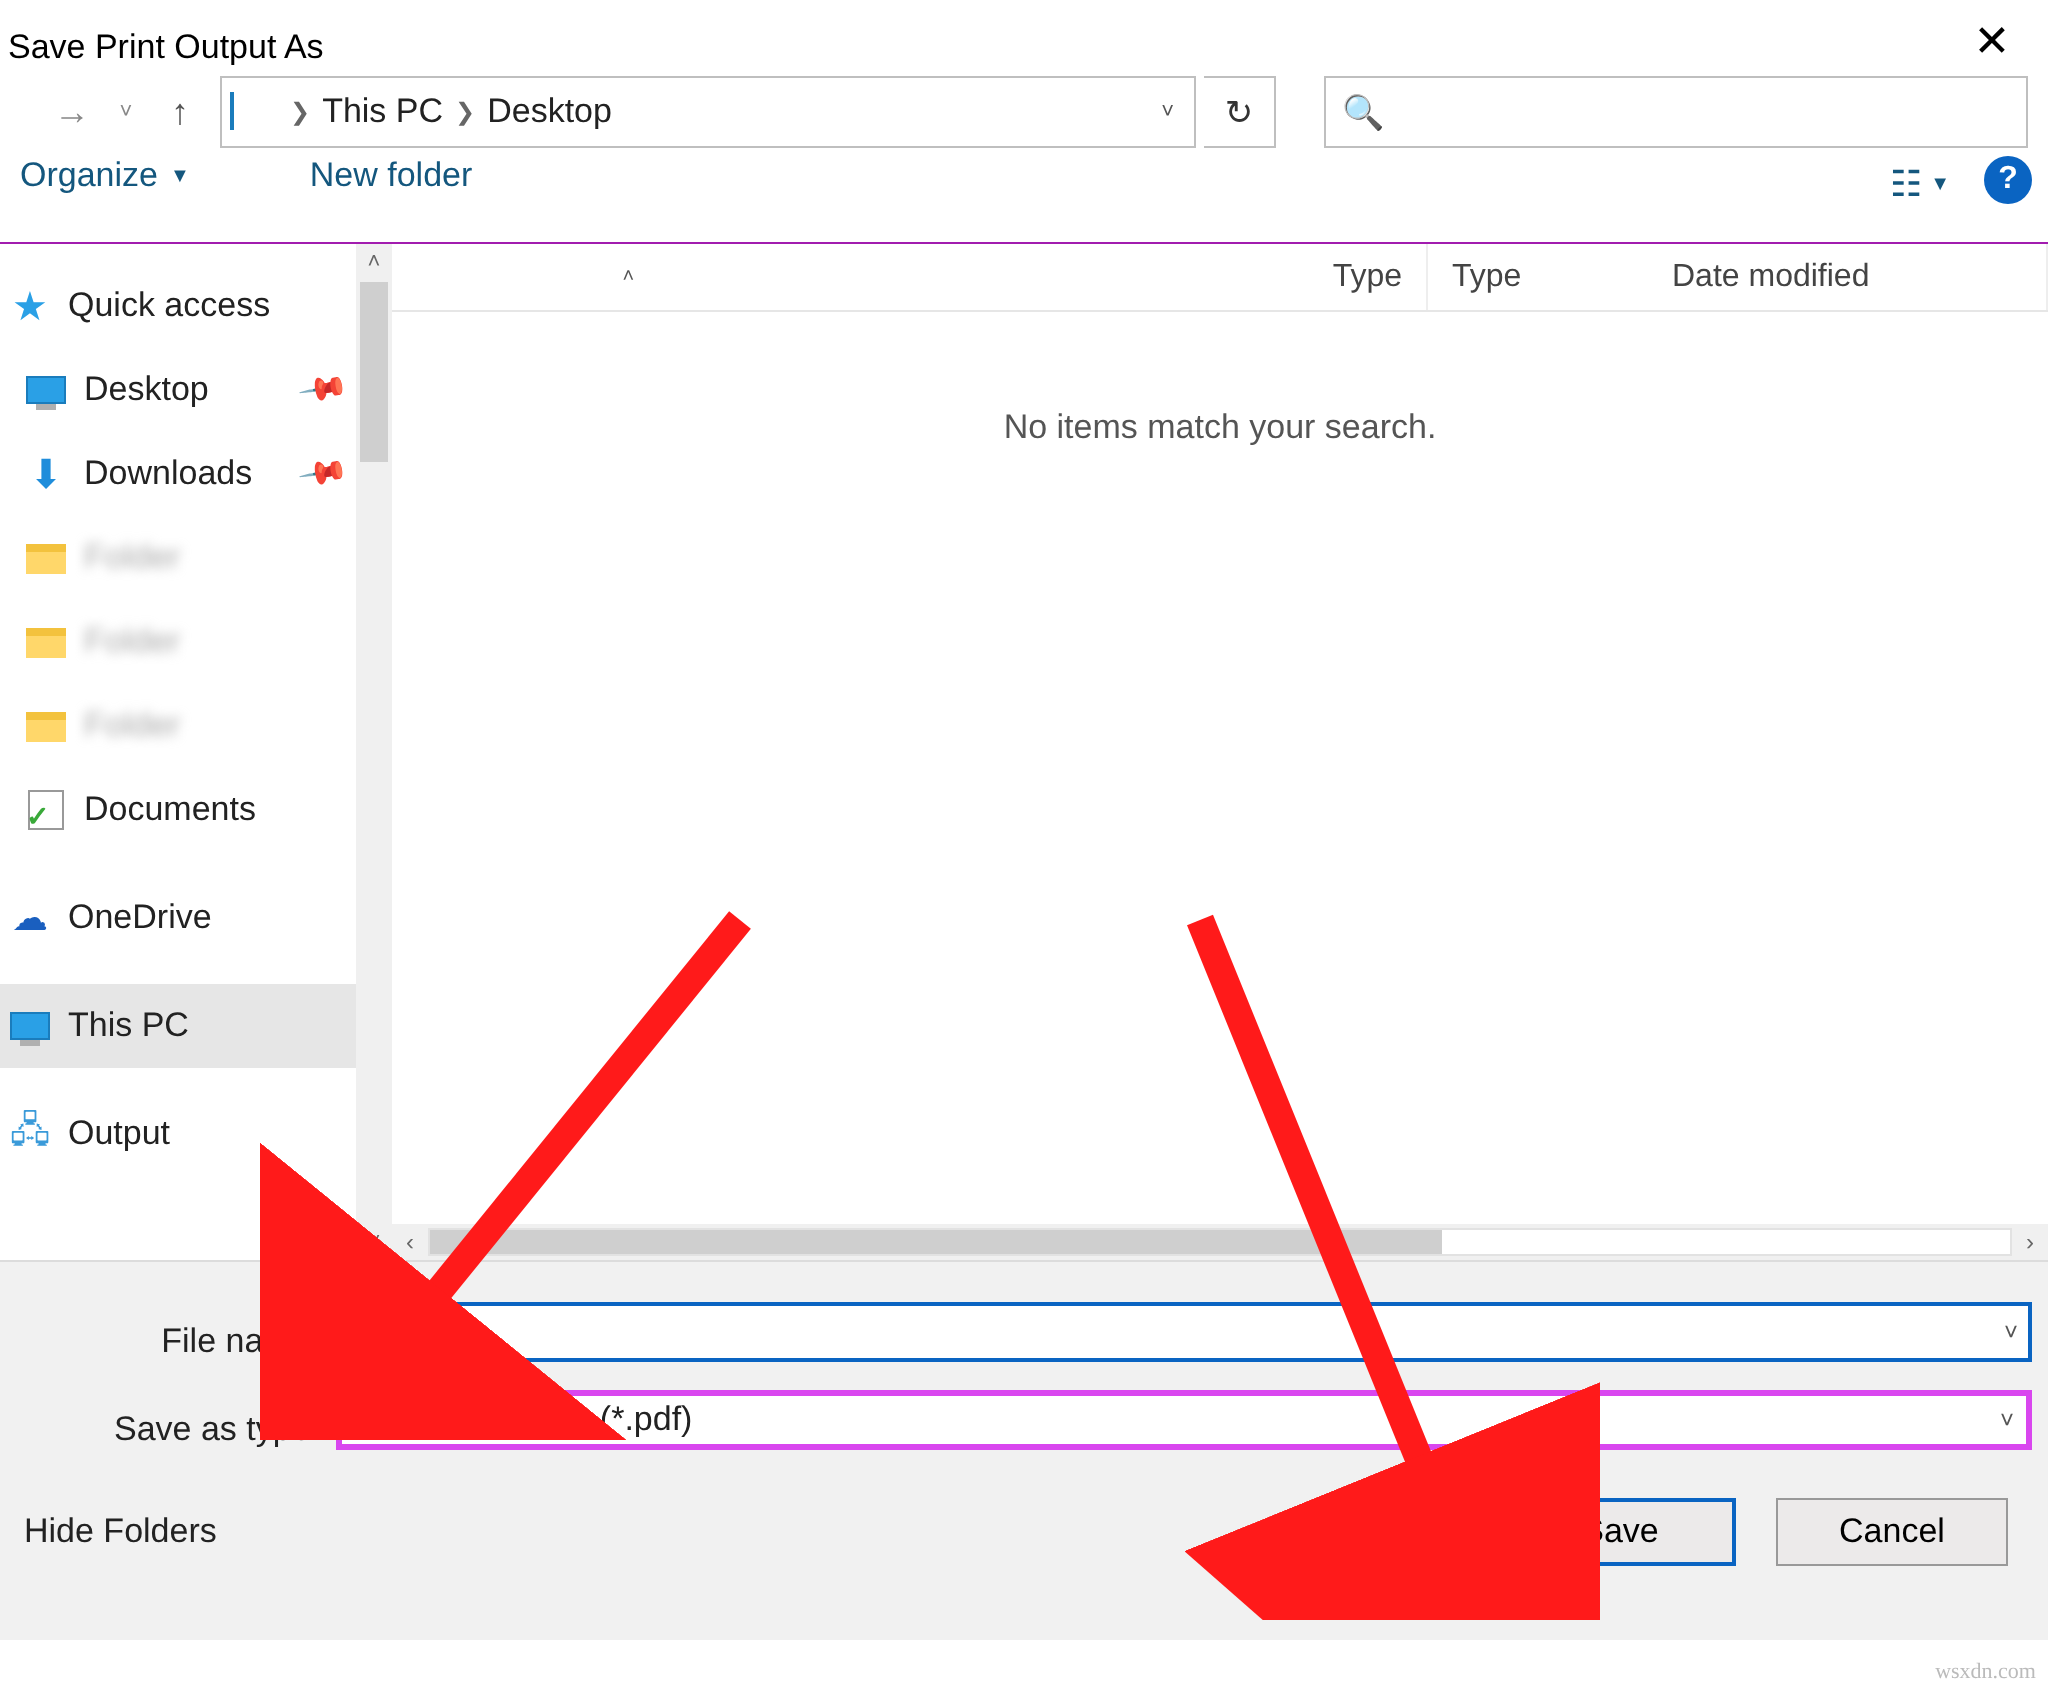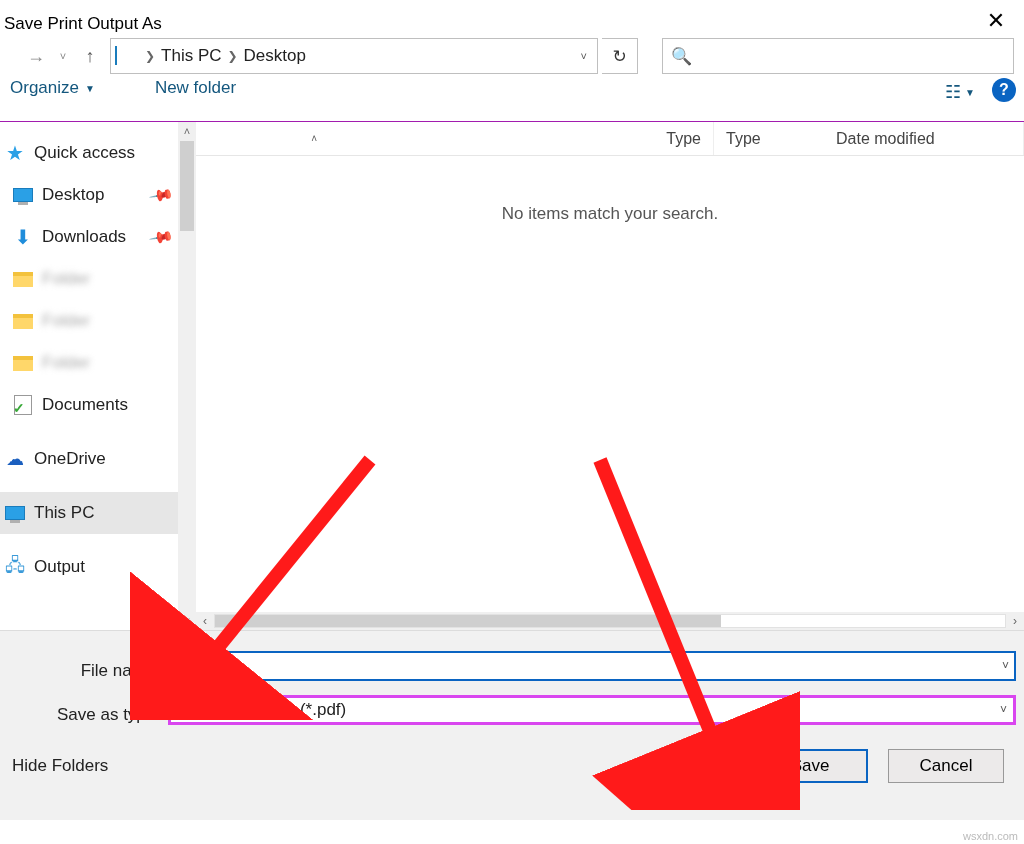--- a/index.html
+++ b/index.html
@@ -70,21 +70,21 @@
   .frow .fctl { flex:1; position:relative; }
   .combo { width:100%; height:30px; border:3px solid #d946ef; background:#fff; position:relative; display:flex; align-items:center; padding:0 8px; }
   .combo.focus { border:1px solid #0a64c2; box-shadow:0 0 0 1px #0a64c2 inset; }
   .combo .cval { font-size:17px; color:#222; }
   .combo .cdrop { position:absolute; right:6px; font-size:12px; color:#555; }
 
   .btnrow { display:flex; align-items:center; justify-content:flex-start; gap:20px; padding:0 12px; margin-top:24px; }
   .btnrow .hide { margin-right:auto; font-size:17px; color:#222; padding-left:0; margin-left:-8px; }
   .wbtn { width:116px; height:34px; border:1px solid #999; background:#eceaea; font-size:17px; display:flex; align-items:center; justify-content:center; }
   .wbtn.primary { border:2px solid #0a64c2; background:#eceaea; }
-  .watermark { position:absolute; right:6px; bottom:2px; font-size:11px; color:#bbb; font-family:Liberation Sans, sans-serif; }
+  .watermark { position:absolute; right:6px; bottom:2px; font-size:11px; color:#bbb; font-family:Liberation Serif, serif; }
 
   
   .ic-monitor { width:20px; height:14px; background:#2aa0e6; border:1px solid #1a7cbc; position:relative; }
   .ic-monitor::after { content:""; position:absolute; left:4px; right:4px; bottom:-4px; height:3px; background:#b0b0b0; }
   .ic-star { color:#2aa0e6; font-size:20px; }
   .ic-down { color:#1f8ddb; font-size:20px; }
   .ic-folder { width:20px; height:15px; background:#ffd76a; border-top:4px solid #f3c23d; }
   .ic-doc { width:18px; height:20px; background:#fff; border:1px solid #999; position:relative; }
   .ic-doc::after { content:"✓"; position:absolute; left:-2px; bottom:-2px; color:#39a939; font-size:14px; font-weight:bold; }
   .ic-cloud { color:#1a5fbf; font-size:18px; }

